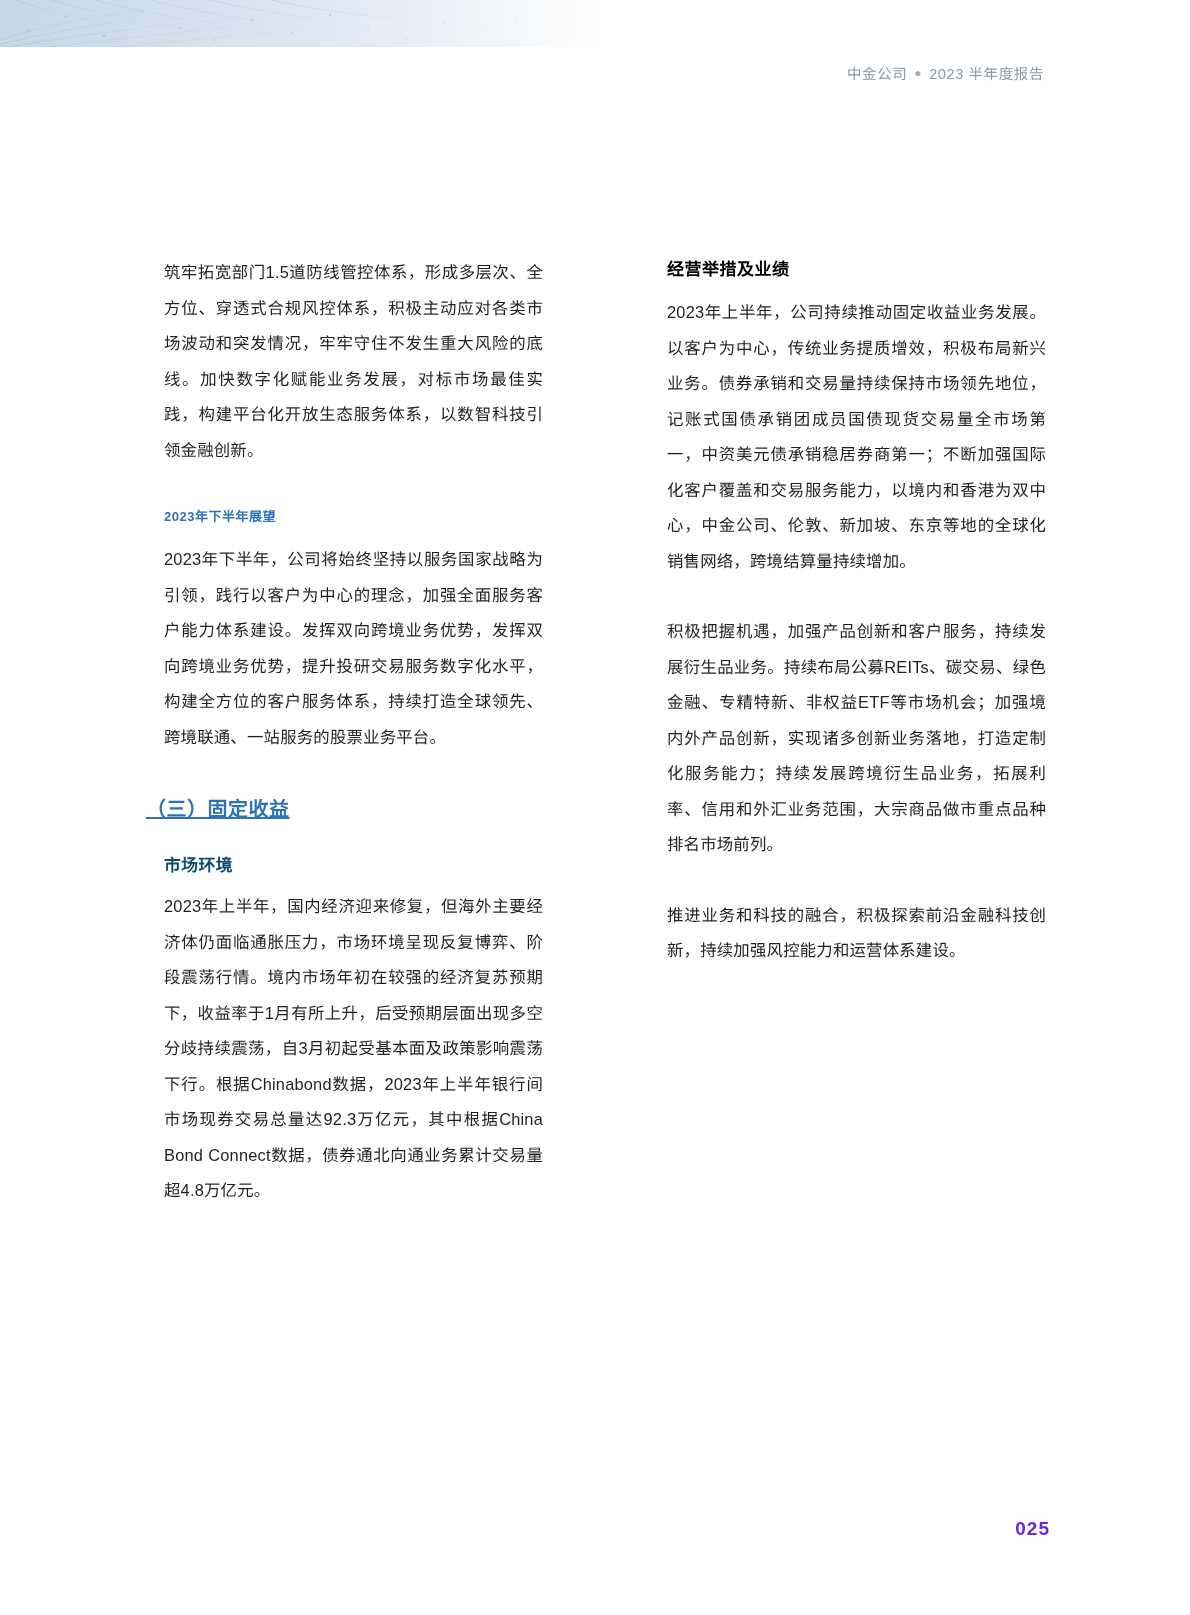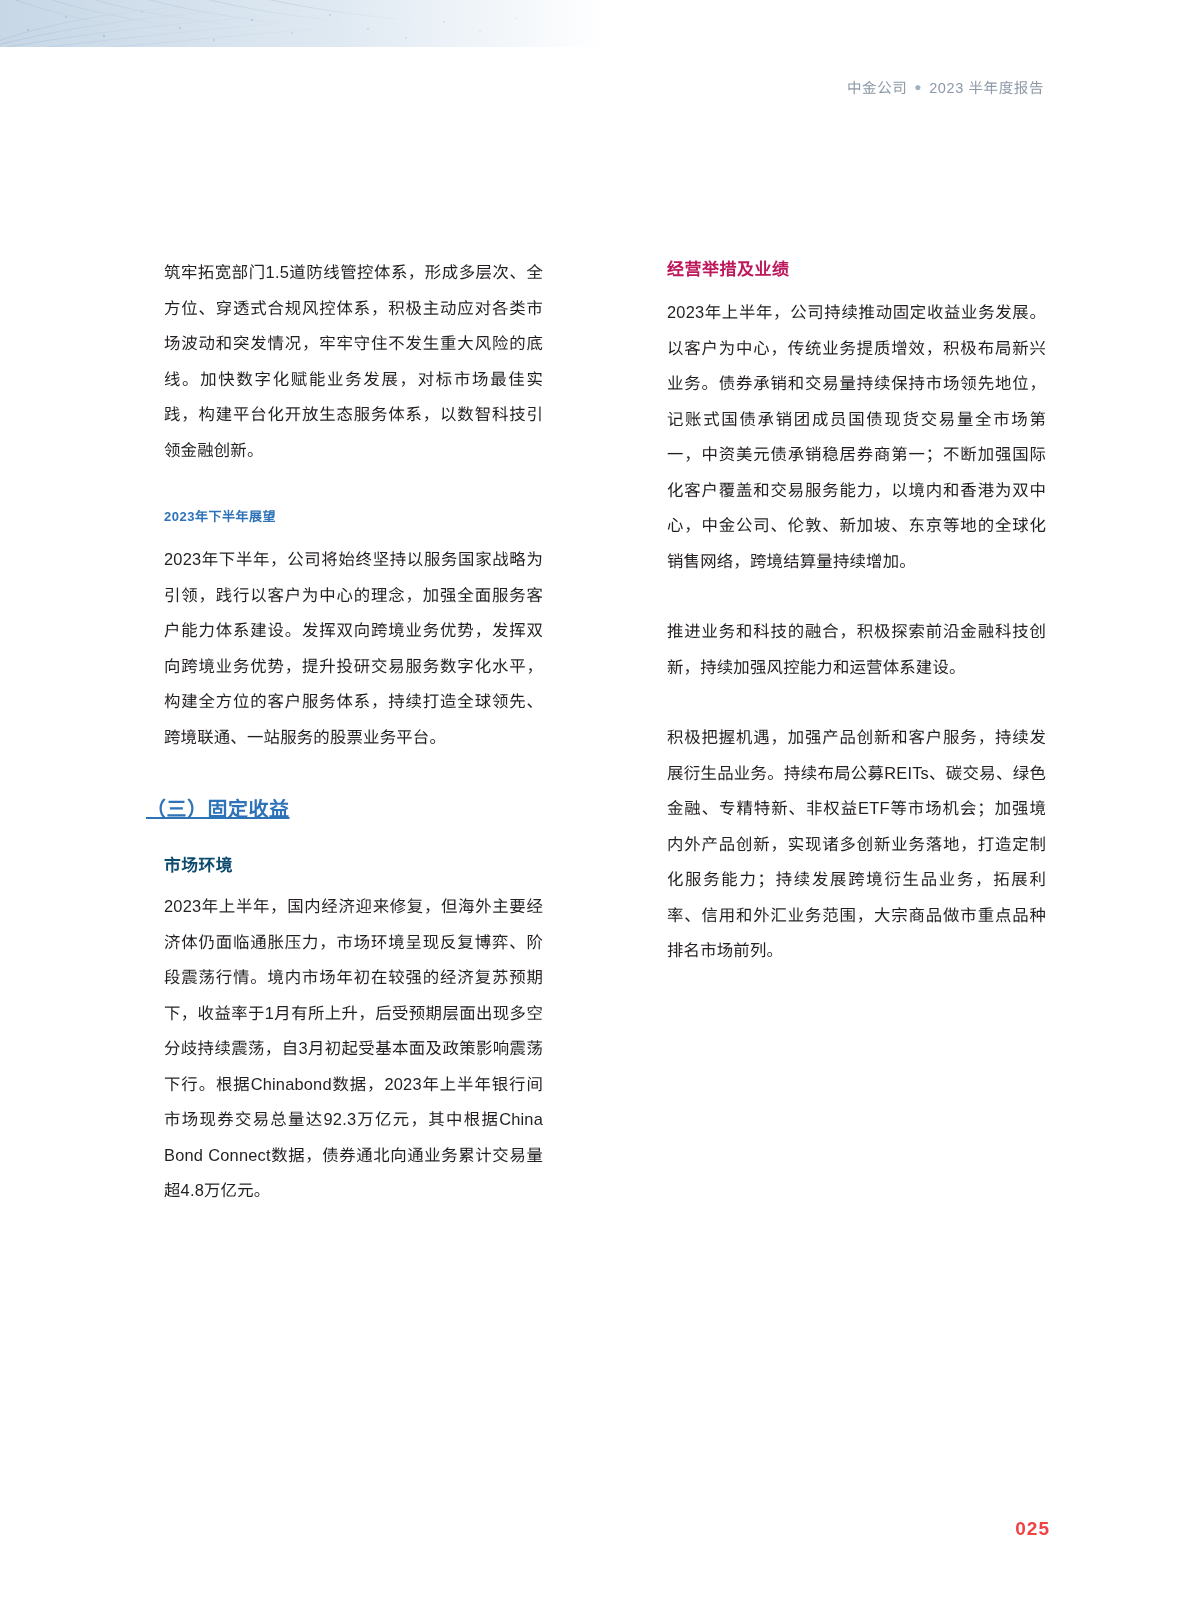--- a/index.html
+++ b/index.html
@@ -28,21 +28,21 @@
   }
   .top-banner svg {
     display: block;
     width: 100%;
     height: 100%;
   }
 
   
   .running-header {
     position: absolute;
-    top: 76px;
+    top: 62px;
     right: 146px;
     font-size: 14.5px;
     letter-spacing: 0.6px;
     color: #8d99a6;
     white-space: nowrap;
   }
   .running-header .sep {
     margin: 0 7px;
     color: #9fb2c4;
     font-size: 12px;
@@ -102,33 +102,33 @@
     font-weight: bold;
     color: #0c4a6e;
     letter-spacing: 0.5px;
     line-height: 30px;
   }
 
   h3.right-head {
     margin: 0 0 10px 0;
     font-size: 17px;
     font-weight: bold;
-    color: #be185d;
+    color: #000000;
     letter-spacing: 0.5px;
     line-height: 30px;
   }
 
   
   .page-number {
     position: absolute;
     right: 140px;
     bottom: 75px;
     font-size: 19px;
     font-weight: bold;
-    color: #ef4444;
+    color: #6d28d9;
     letter-spacing: 1px;
   }
 </style>
 </head>
 <body>
 
 <div class="top-banner">
   <svg viewBox="0 0 608 47" preserveAspectRatio="none">
     <defs>
       <linearGradient id="g1" x1="0" y1="0" x2="1" y2="0">
@@ -189,19 +189,19 @@
 
     <h2 class="section-head">（三）固定收益</h2>
 
     <h3 class="minor-head">市场环境</h3>
     <p class="body">2023年上半年，国内经济迎来修复，但海外主要经济体仍面临通胀压力，市场环境呈现反复博弈、阶段震荡行情。境内市场年初在较强的经济复苏预期下，收益率于1月有所上升，后受预期层面出现多空分歧持续震荡，自3月初起受基本面及政策影响震荡下行。根据Chinabond数据，2023年上半年银行间市场现券交易总量达92.3万亿元，其中根据China Bond Connect数据，债券通北向通业务累计交易量超4.8万亿元。</p>
   </div>
 
   <div class="col col-right">
     <h3 class="right-head">经营举措及业绩</h3>
     <p class="body">2023年上半年，公司持续推动固定收益业务发展。以客户为中心，传统业务提质增效，积极布局新兴业务。债券承销和交易量持续保持市场领先地位，记账式国债承销团成员国债现货交易量全市场第一，中资美元债承销稳居券商第一；不断加强国际化客户覆盖和交易服务能力，以境内和香港为双中心，中金公司、伦敦、新加坡、东京等地的全球化销售网络，跨境结算量持续增加。</p>
+    <p class="body">积极把握机遇，加强产品创新和客户服务，持续发展衍生品业务。持续布局公募REITs、碳交易、绿色金融、专精特新、非权益ETF等市场机会；加强境内外产品创新，实现诸多创新业务落地，打造定制化服务能力；持续发展跨境衍生品业务，拓展利率、信用和外汇业务范围，大宗商品做市重点品种排名市场前列。</p>
     <p class="body">推进业务和科技的融合，积极探索前沿金融科技创新，持续加强风控能力和运营体系建设。</p>
-    <p class="body">积极把握机遇，加强产品创新和客户服务，持续发展衍生品业务。持续布局公募REITs、碳交易、绿色金融、专精特新、非权益ETF等市场机会；加强境内外产品创新，实现诸多创新业务落地，打造定制化服务能力；持续发展跨境衍生品业务，拓展利率、信用和外汇业务范围，大宗商品做市重点品种排名市场前列。</p>
   </div>
 
 </div>
 
 <div class="page-number">025</div>
 
 </body></html>

